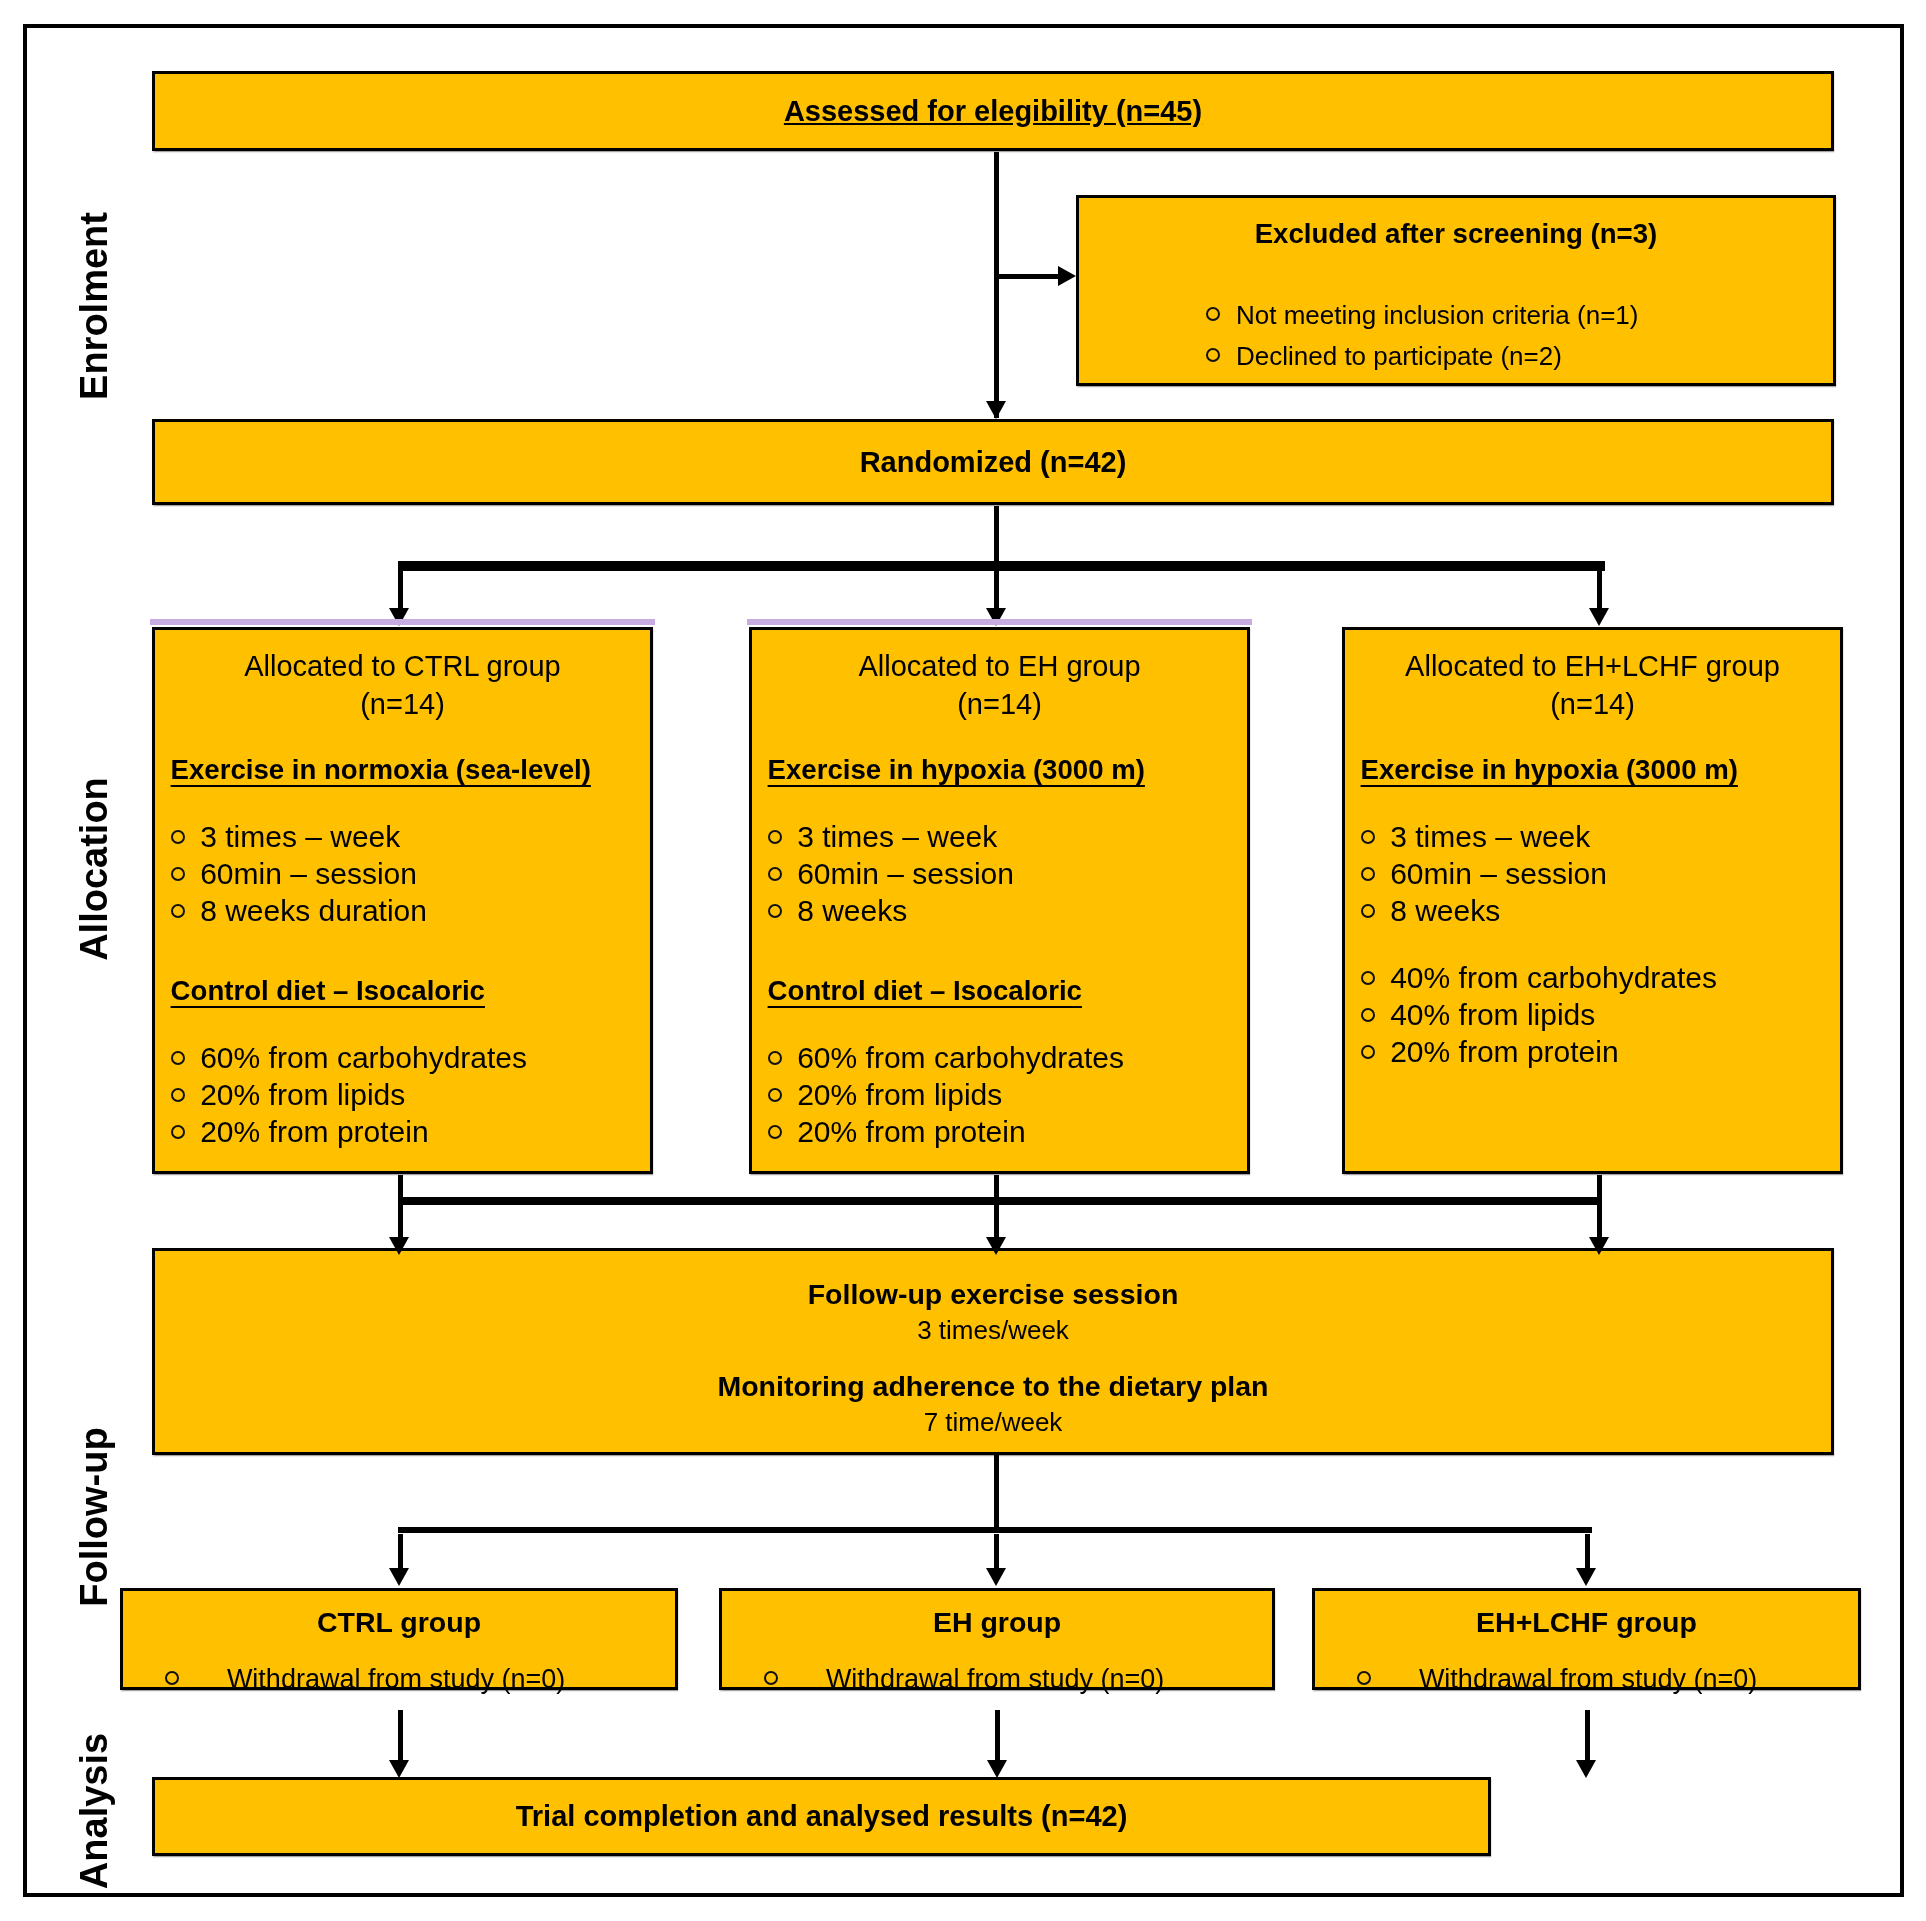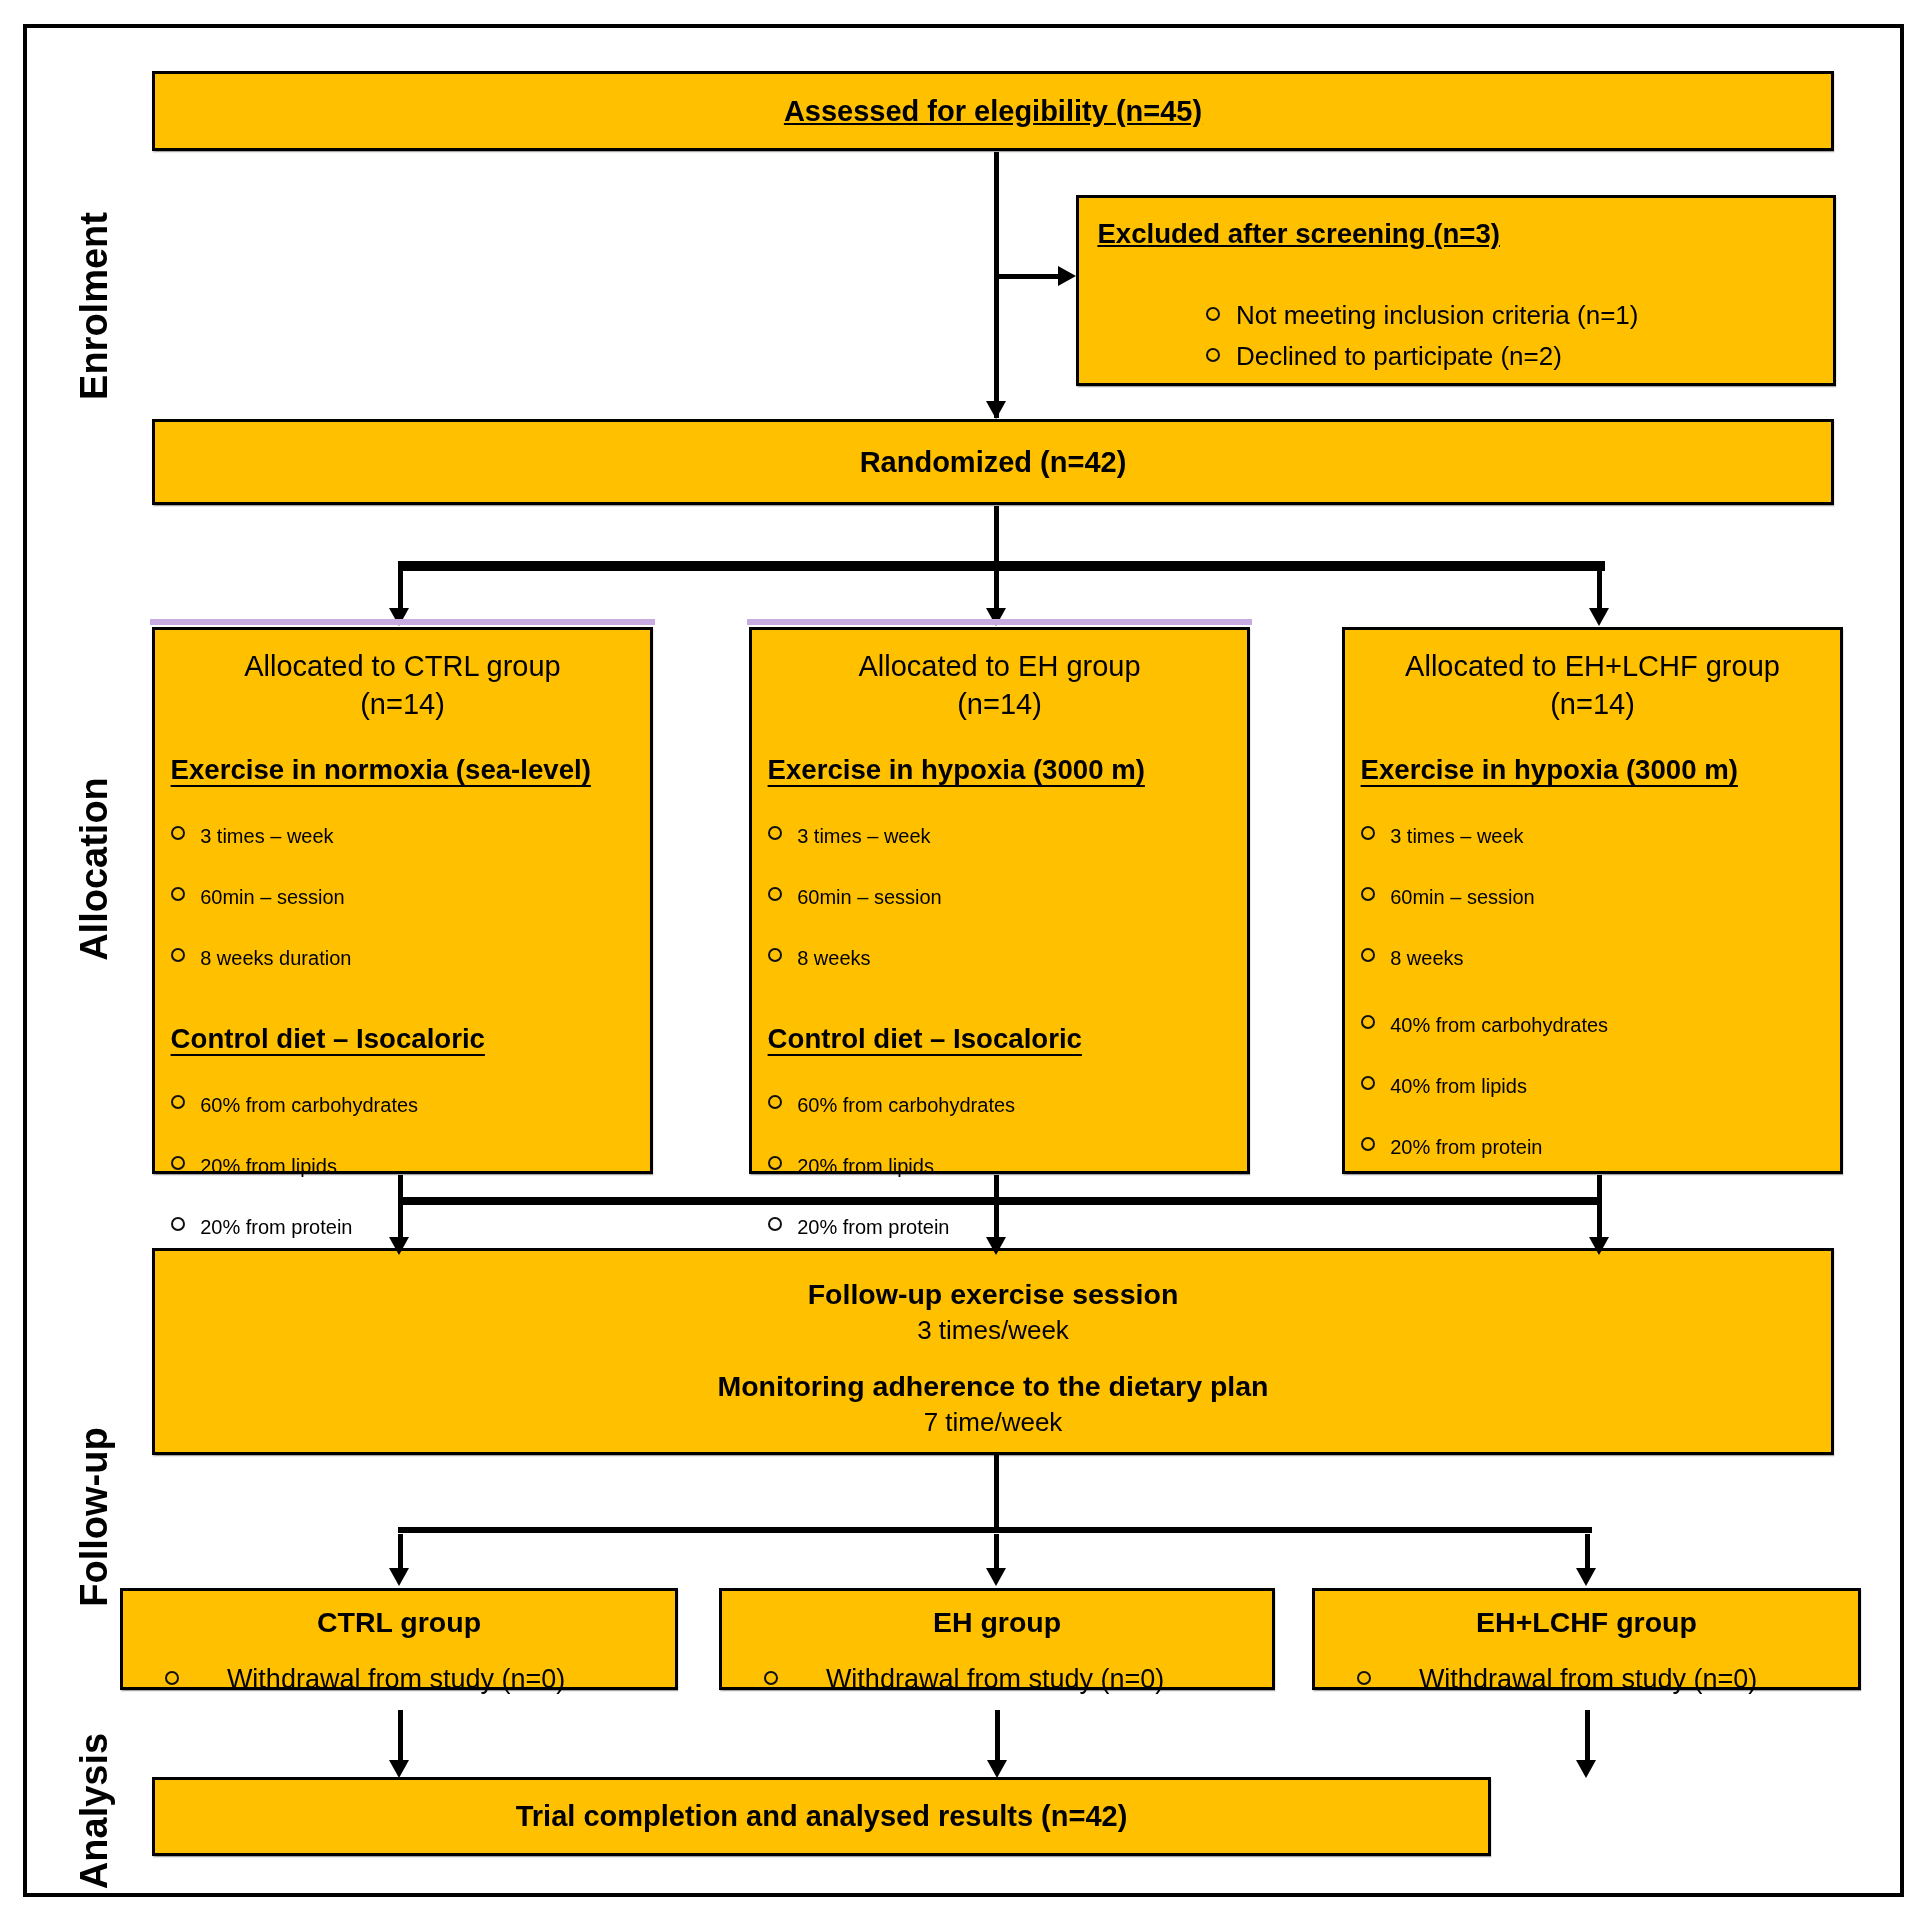--- a/index.html
+++ b/index.html
@@ -44,38 +44,38 @@
     box-shadow:1.4px 1.8px 1.4px rgba(0,0,0,0.35);
   }
   .banner{ display:flex; align-items:center; justify-content:center; text-align:center; }
   .banner-title{ font-size:29px; font-weight:bold; }
 
   .box-assessed{ left:152px; top:71px; width:1682px; height:80px;text-decoration:underline; }
   .box-randomized{ left:152px; top:419px; width:1682px; height:86px; }
   .box-final{ left:152px; top:1777px; width:1339px; height:79px;text-align:right; }
 
   .box-excluded{ left:1076px; top:195px; width:760px; height:191px; padding:15.6px 18.4px 0 18.4px; }
-  .excluded-title{ font-size:27.6px; font-weight:bold; line-height:39px;text-decoration:underline; }
+  .excluded-title{ font-size:27.6px; font-weight:bold; text-align:center; line-height:39px; }
   .box-excluded .bullets{ margin-top:42px; margin-left:109px; }
   .box-excluded .bullet{ line-height:41px; font-size:26px; }
 
   
   .alloc{ top:627px; width:501px; height:547px; padding:16.5px 15.6px 0 15.6px; }
   .alloc1{ left:152px; }
   .alloc2{ left:749px; }
   .alloc3{ left:1342px; }
   .alloc-title{ font-size:29px; font-weight:normal; text-align:center; line-height:38px; }
   .subhead{
     font-size:27.6px; font-weight:bold; margin-top:29px; line-height:36px;
     text-decoration:underline; text-decoration-thickness:2.3px; text-underline-offset:5.5px;
     white-space:nowrap;
   }
   .subhead2{ margin-top:44px; }
   .alloc .bullets{ margin-top:30px; }
-  .alloc .bullet{ font-size:20px; line-height:37px;margin-top:24px; }
+  .alloc .bullet{ font-size:30px; line-height:37px; }
 
   
   .bullet{ display:flex; align-items:baseline; white-space:nowrap; }
   .dot{
     flex:0 0 auto;
     width:10px; height:10px;
     border:2.3px solid #111111;
     border-radius:50%;
     margin-right:15.6px;
     position:relative; top:-2.8px;

